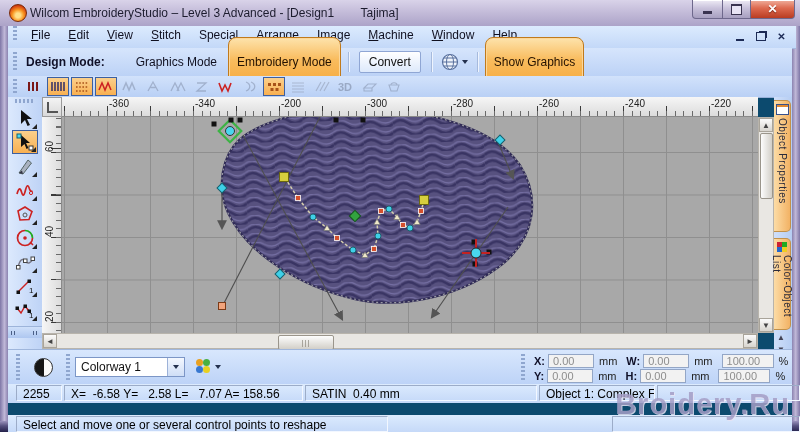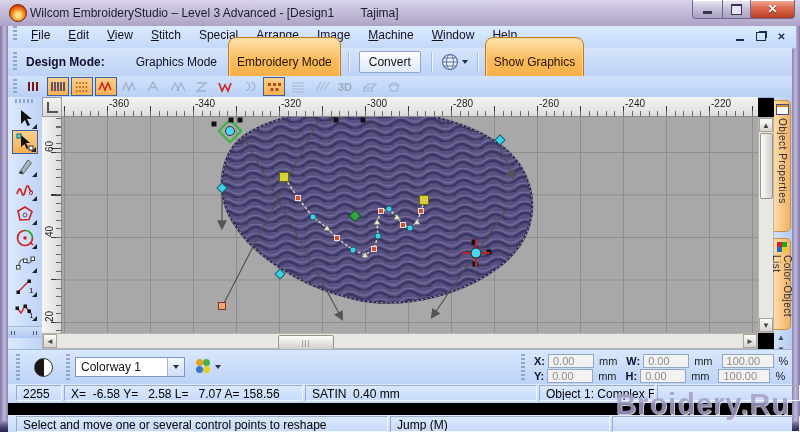--- a/index.html
+++ b/index.html
@@ -1,18 +1,18 @@
 <!DOCTYPE html>
 <html><head>
 <meta charset="utf-8">
 <style>
   html,body{margin:0;padding:0;background:#555;}
   #app{position:relative;width:800px;height:432px;overflow:hidden;
        font-family:"Liberation Sans",sans-serif;font-size:12px;color:#111;
-       background:#000000;}
+       background:#0c4a6e;}
   .abs{position:absolute;}
   
   .frame-left{left:0;top:26px;width:8px;height:398px;background:linear-gradient(90deg,#7e76a6,#c0b8d8 55%,#8b83b0);}
   .frame-right{left:792px;top:26px;width:8px;height:398px;background:linear-gradient(90deg,#8b83b0,#c0b8d8 45%,#7e76a6);}
   .frame-bottom{left:0;top:421px;width:800px;height:11px;background:linear-gradient(#9a92bd,#55507e 45%,#23204a);}
   
   .titlebar{left:0;top:0;width:800px;height:26px;background:linear-gradient(#d9d3e9,#c2bad8 50%,#aca3c8);border-bottom:1px solid #938ab6;}
   .apptitle{left:30px;top:6px;white-space:pre;color:#1c1c2e;}
   .appicon{left:9px;top:4px;width:16px;height:16px;border-radius:50%;
      background:radial-gradient(circle at 50% 65%,#ffe08a 0 18%,#f7921e 45%,#d23c12 75%,#8e1d08);border:1px solid #7a2a08;}
@@ -354,21 +354,21 @@
   </div>
 
   <div class="abs ruler-corner">
       <i></i>
     </div>
   <div class="abs hruler">
     <div class="major"></div>
       <div class="minor"></div>
     <span class="hrl" style="left:47px">-360</span>
     <span class="hrl" style="left:133px">-340</span>
-    <span class="hrl" style="left:219px">-320</span>
+    <span class="hrl" style="left:219px">-200</span>
     <span class="hrl" style="left:305px">-300</span>
     <span class="hrl" style="left:391px">-280</span>
     <span class="hrl" style="left:477px">-260</span>
     <span class="hrl" style="left:563px">-240</span>
     <span class="hrl" style="left:649px">-220</span>
   </div>
   <div class="abs vruler">
     <div class="major"></div>
       <div class="minor"></div>
     <span class="vrl" style="top:24px">60</span>
@@ -544,19 +544,18 @@
   <div class="abs statusbar" style="top:384px;">
     <span class="scell" style="left:8px;width:46px;">2255</span>
     <span class="scell" style="left:56px;width:239px;">X=  -6.58 Y=   2.58 L=   7.07 A= 158.56</span>
     <span class="scell" style="left:297px;width:232px;">SATIN  0.40 mm</span>
     <span class="scell" style="left:531px;width:116px;">Object 1: Complex Fill</span>
     <span class="scell" style="left:649px;width:143px;"></span>
   </div>
 
   <div class="abs statusbar" style="top:415px;height:18px;">
     <span class="scell" style="left:8px;width:372px;">Select and move one or several control points to reshape</span>
-    <span class="scell" style="left:382px;width:220px;">Jump (M)</span>
     <span class="scell" style="left:604px;width:188px;"></span>
   </div>
 
   <div class="abs watermark">Broidery.Ru</div>
 
 </div>
 
 </body></html>

